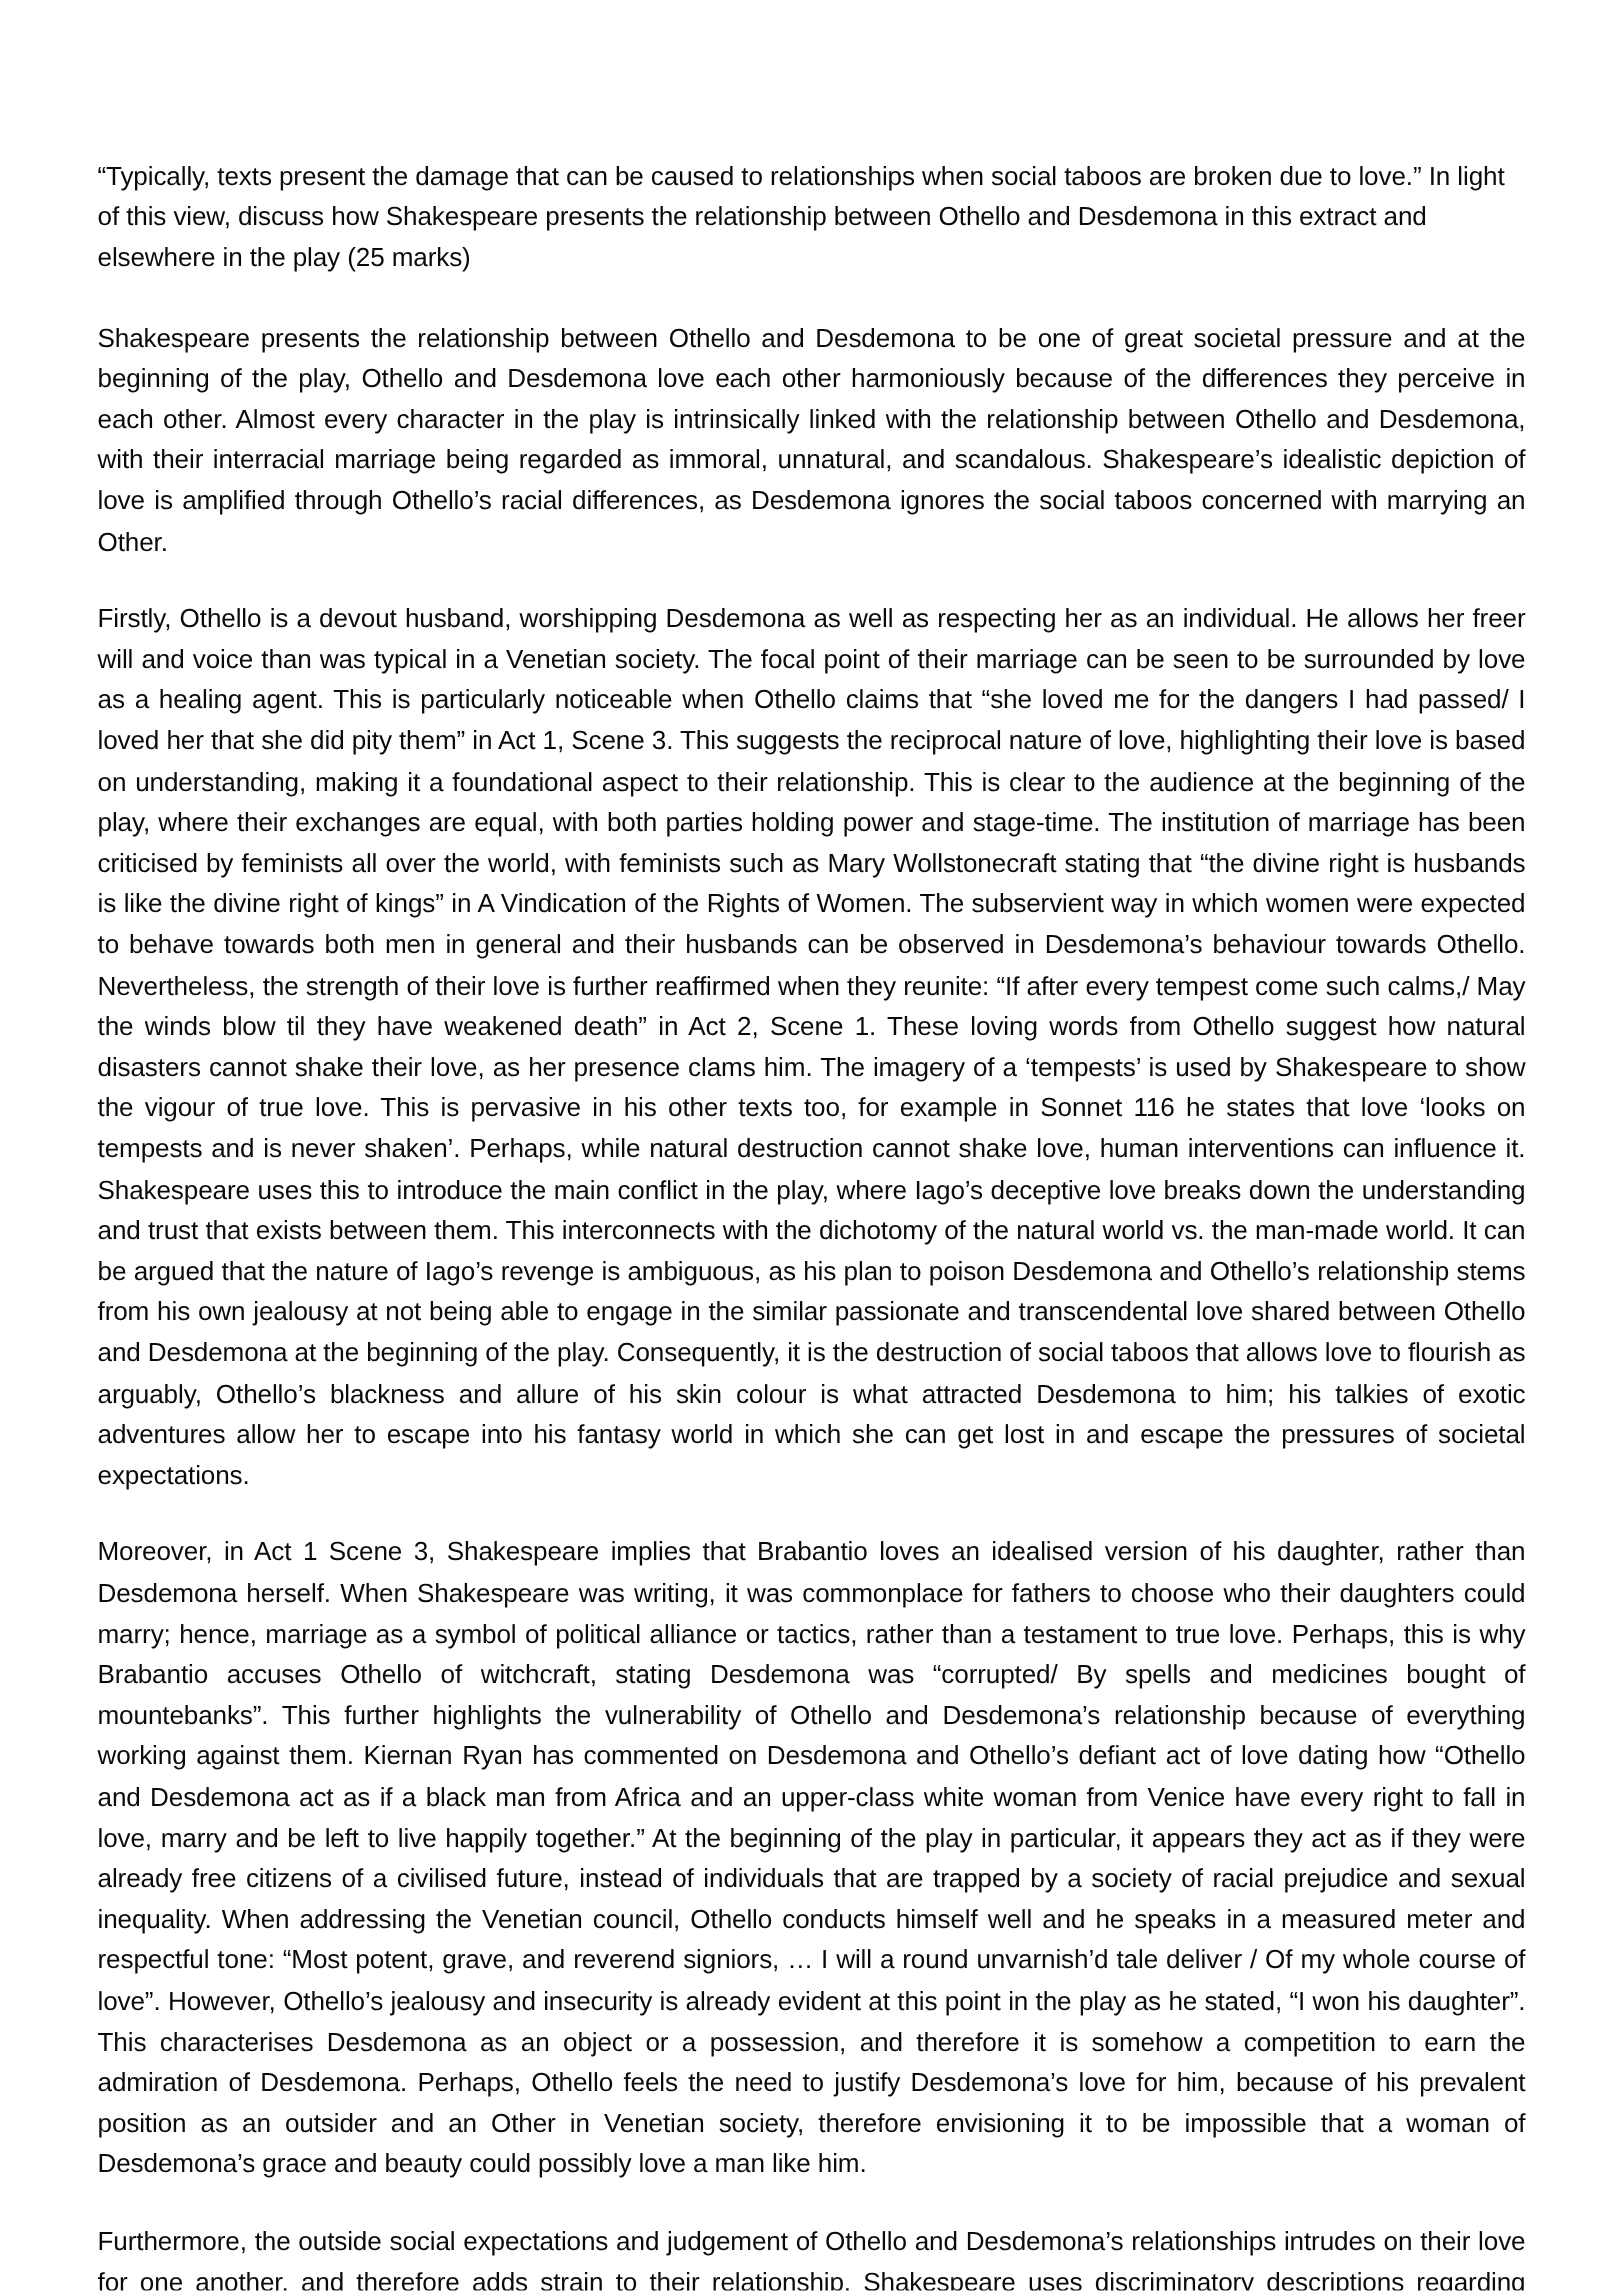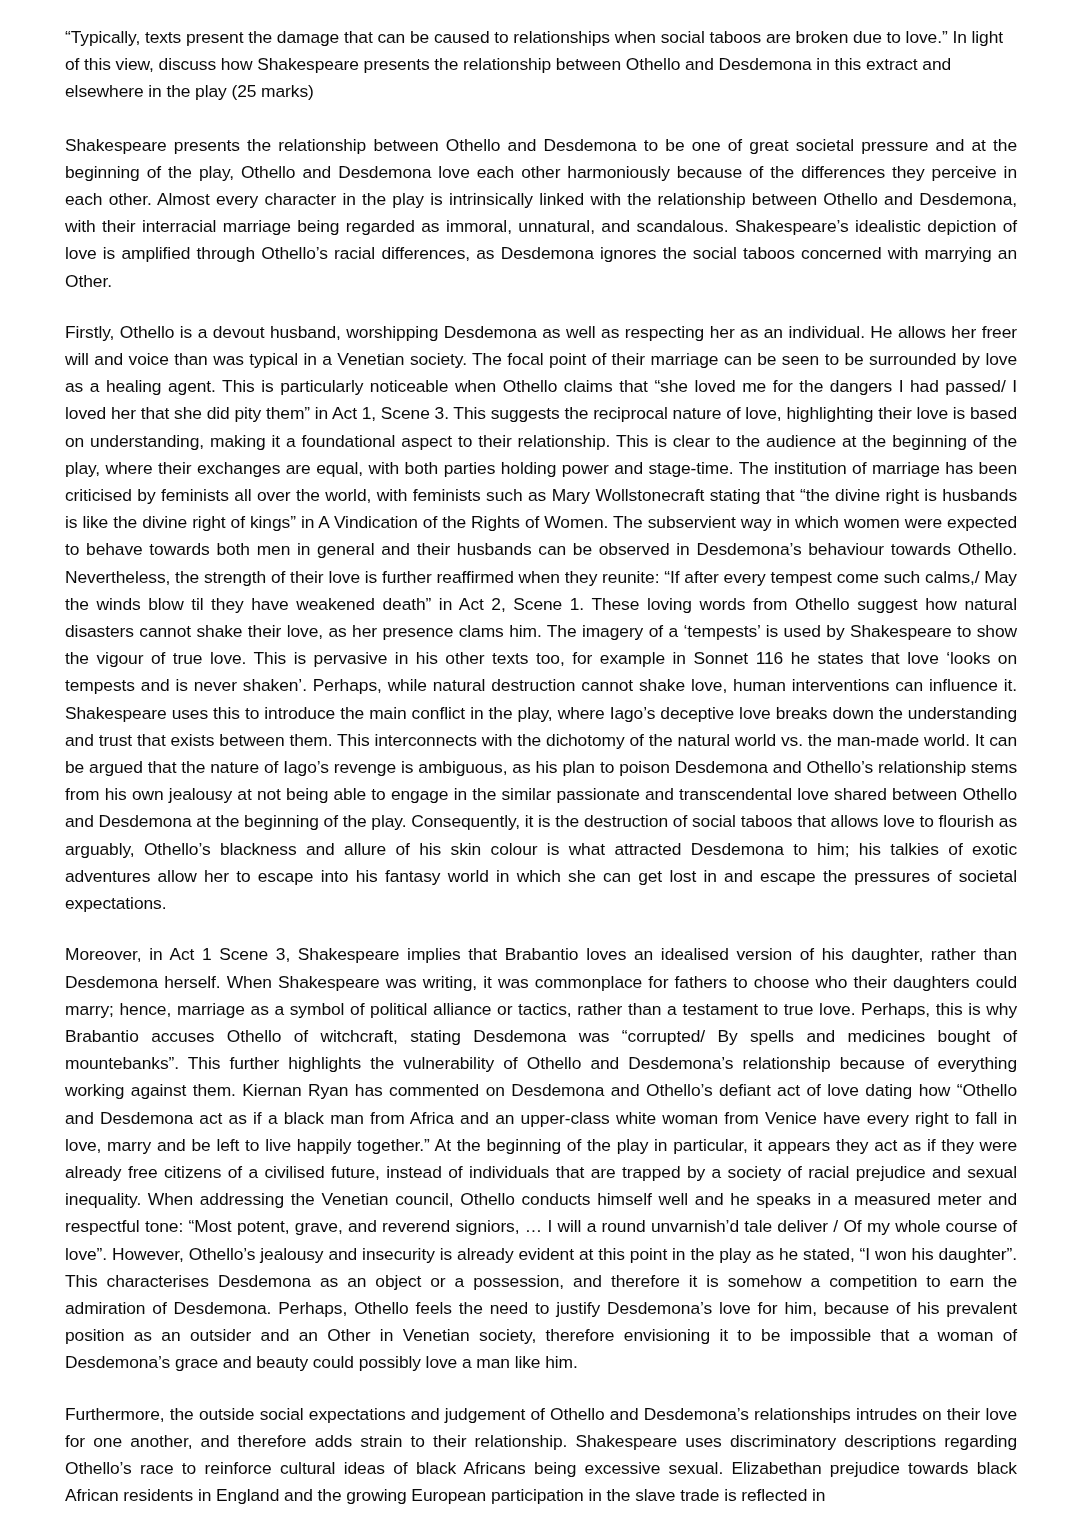--- a/index.html
+++ b/index.html
@@ -15,21 +15,22 @@
     font-family: "Liberation Sans", "DejaVu Sans", sans-serif;
     color: #000000;
     -webkit-font-smoothing: antialiased;
   }
 
   .page {
     box-sizing: border-box;
     width: 1080px;
     height: 1331px;
     background: #ffffff;
-    padding: 24px 63px 0 65px;
+    padding: 60px 63px 0 65px;
+    margin-top: 44px;
   }
 
   .doc-body {
     width: 952px;
   }
 
   p.para {
     margin: 0 0 24px 0;
     font-size: 17.4px;
     line-height: 27.2px;

